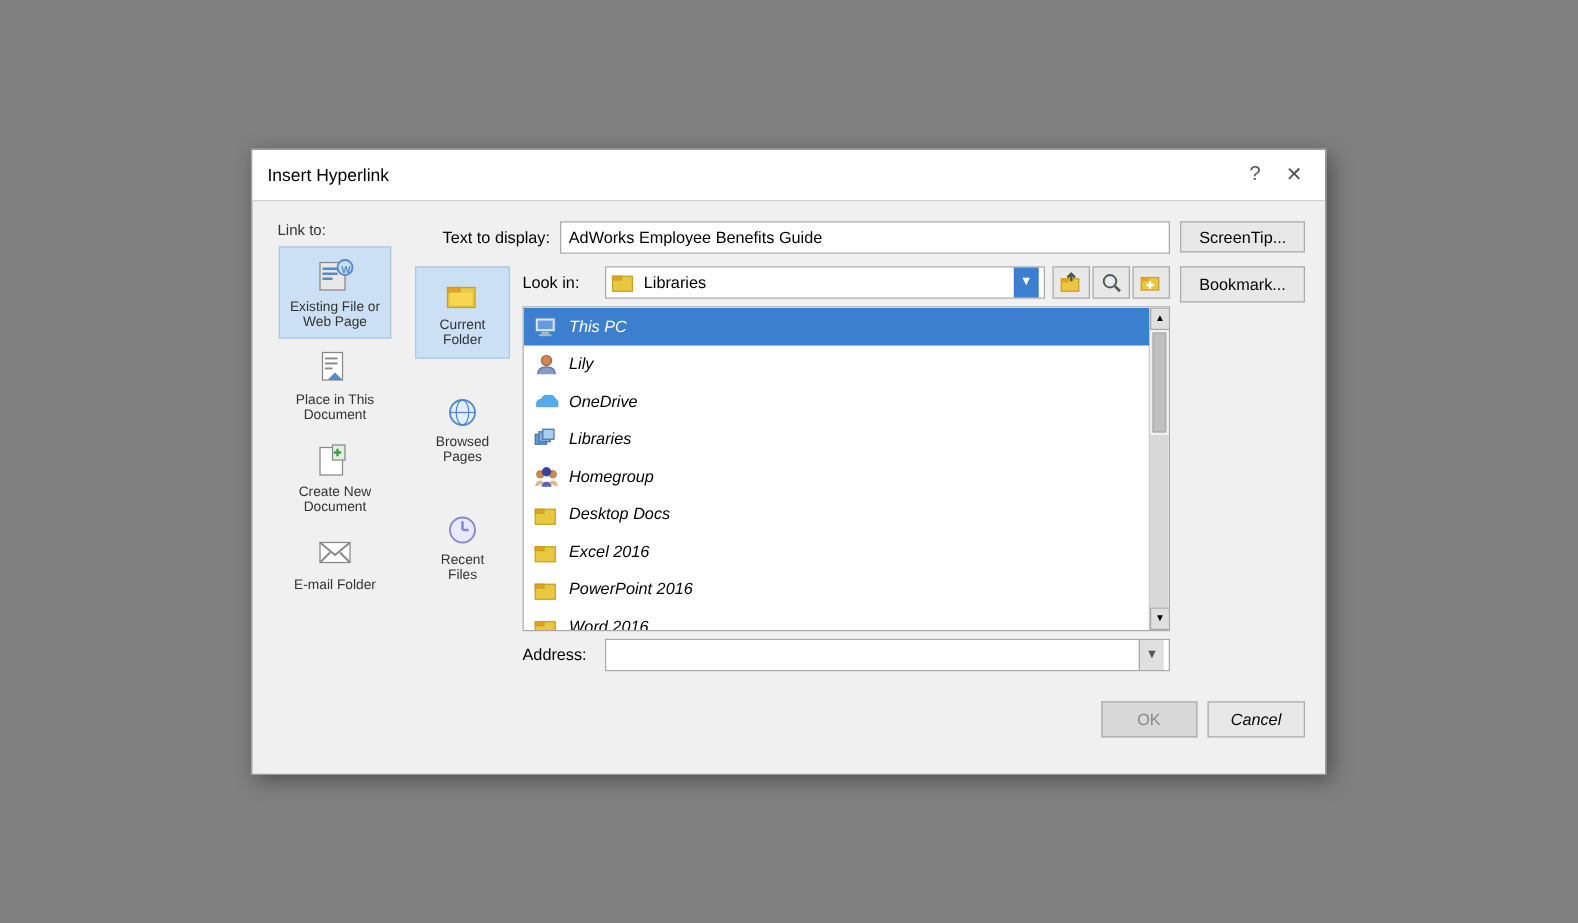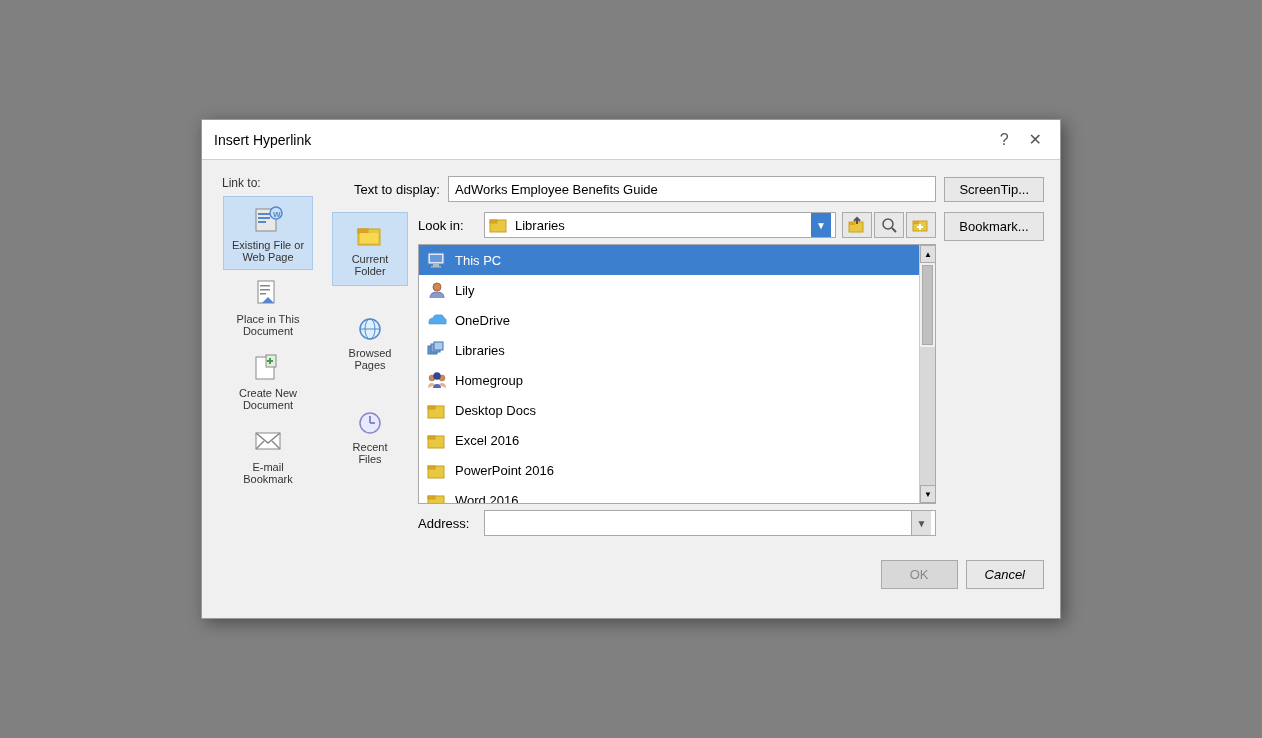--- a/index.html
+++ b/index.html
@@ -223,20 +223,21 @@
       border: 1px solid #aaa;
       background: #fff;
       height: 260px;
       position: relative;
       overflow: hidden;
       display: flex;
     }
     .dropdown-items {
       flex: 1;
       overflow-y: auto;
+      font-style: italic;
     }
     .dropdown-item {
       display: flex;
       align-items: center;
       gap: 8px;
       padding: 5px 8px;
       cursor: pointer;
       font-size: 13px;
       color: #000;
     }
@@ -413,21 +414,21 @@
 
       <div class="sidebar-item">
         <div class="icon-img">
           <svg width="32" height="32" viewBox="0 0 32 32">
             <rect x="4" y="8" width="24" height="16" fill="#fff" stroke="#888" stroke-width="1"></rect>
             <polyline points="4,8 16,18 28,8" fill="none" stroke="#888" stroke-width="1.5"></polyline>
             <line x1="4" y1="24" x2="12" y2="16" stroke="#888" stroke-width="1.5"></line>
             <line x1="28" y1="24" x2="20" y2="16" stroke="#888" stroke-width="1.5"></line>
           </svg>
         </div>
-        <span style="font-size:11px;text-align:center;">E-mail Bookmark</span>
+        <span style="font-size:11px;text-align:center;">E-mail Folder</span>
       </div>
     </div>
 
     <div class="main-content">
 
       <div class="top-row">
         <label>Text to display:</label>
         <input class="text-display-input" type="text" value="AdWorks Employee Benefits Guide" style="">
         <button class="screentip-btn">ScreenTip...</button>
       </div>

